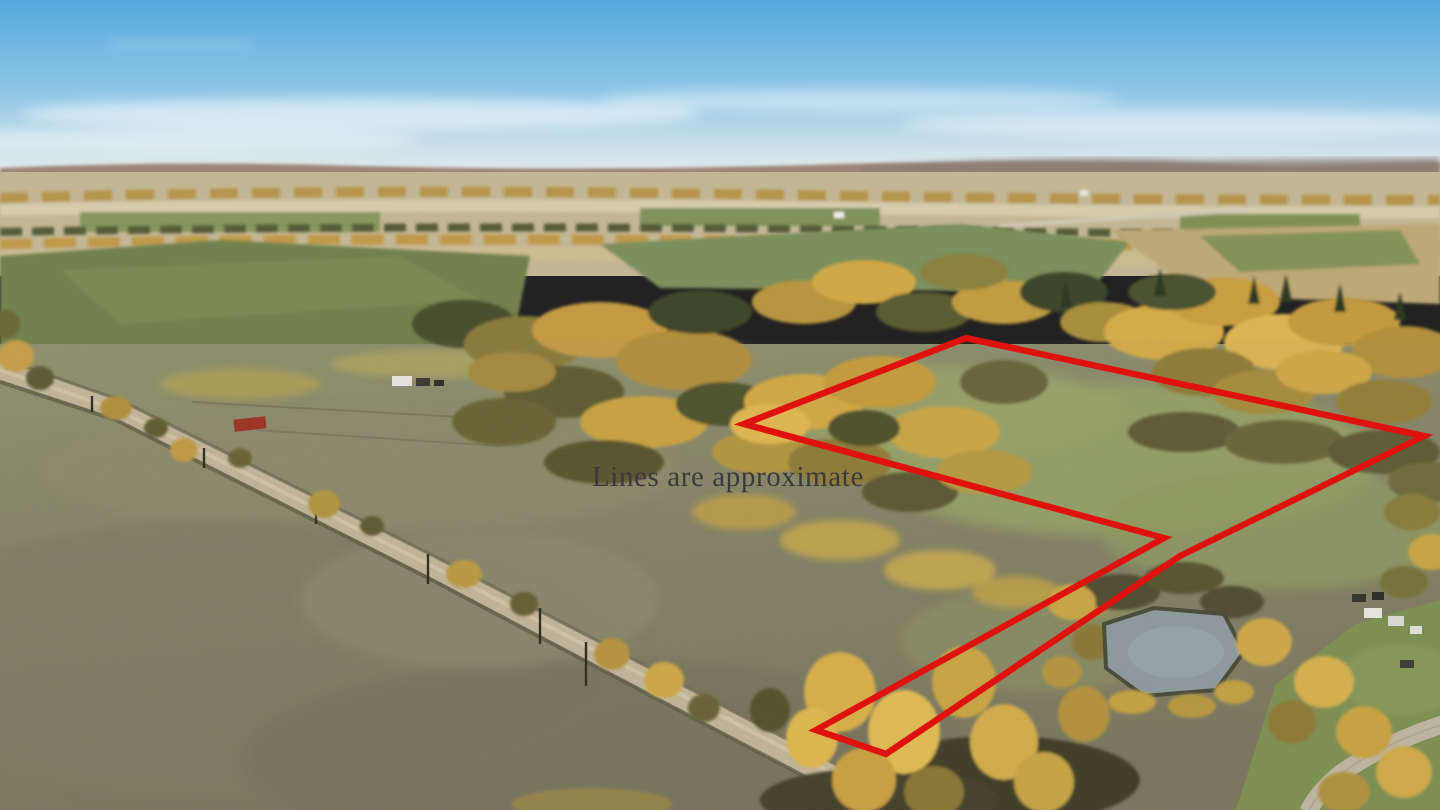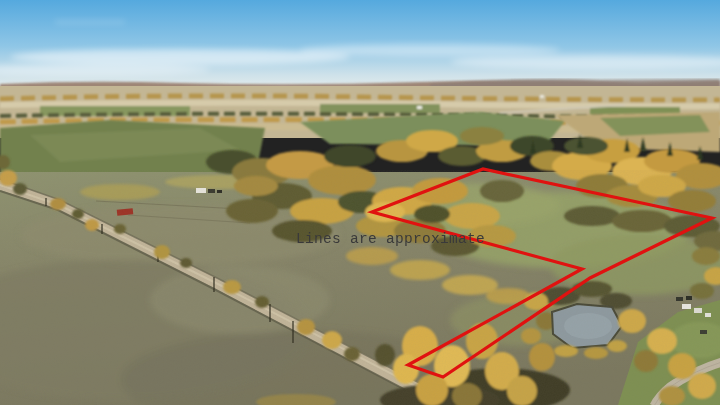--- a/index.html
+++ b/index.html
@@ -5,21 +5,21 @@
   html,body{margin:0;padding:0;background:#222;}
   #stage{
     position:relative;width:720px;height:405px;overflow:hidden;
     font-family:"Liberation Sans", sans-serif;
   }
   #stage svg{position:absolute;left:0;top:0;display:block;}
   .annotation{
     position:absolute;left:296px;top:231px;
     font-size:14.5px;font-weight:400;color:#3a3a3a;
     letter-spacing:0.3px;white-space:nowrap;
-    font-family:Liberation Mono, monospace;
+    font-family:Liberation Serif, serif;
   }
   .boundary{fill:none;stroke:#e01210;stroke-width:3.2;stroke-linejoin:miter;stroke-miterlimit:14;}
 </style>
 </head>
 <body>
 
 <div id="stage">
 <svg width="720" height="405" viewBox="0 0 720 405">
   <defs>
     <linearGradient id="skyG" x1="0" y1="0" x2="0" y2="1">

